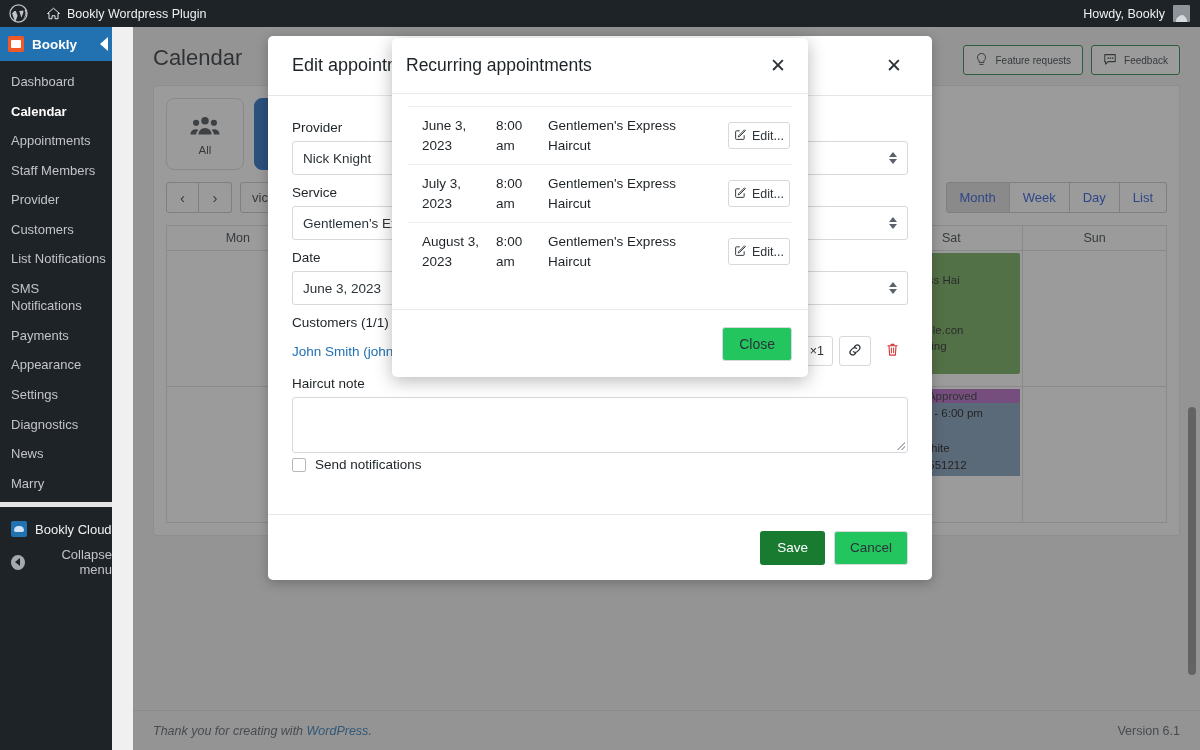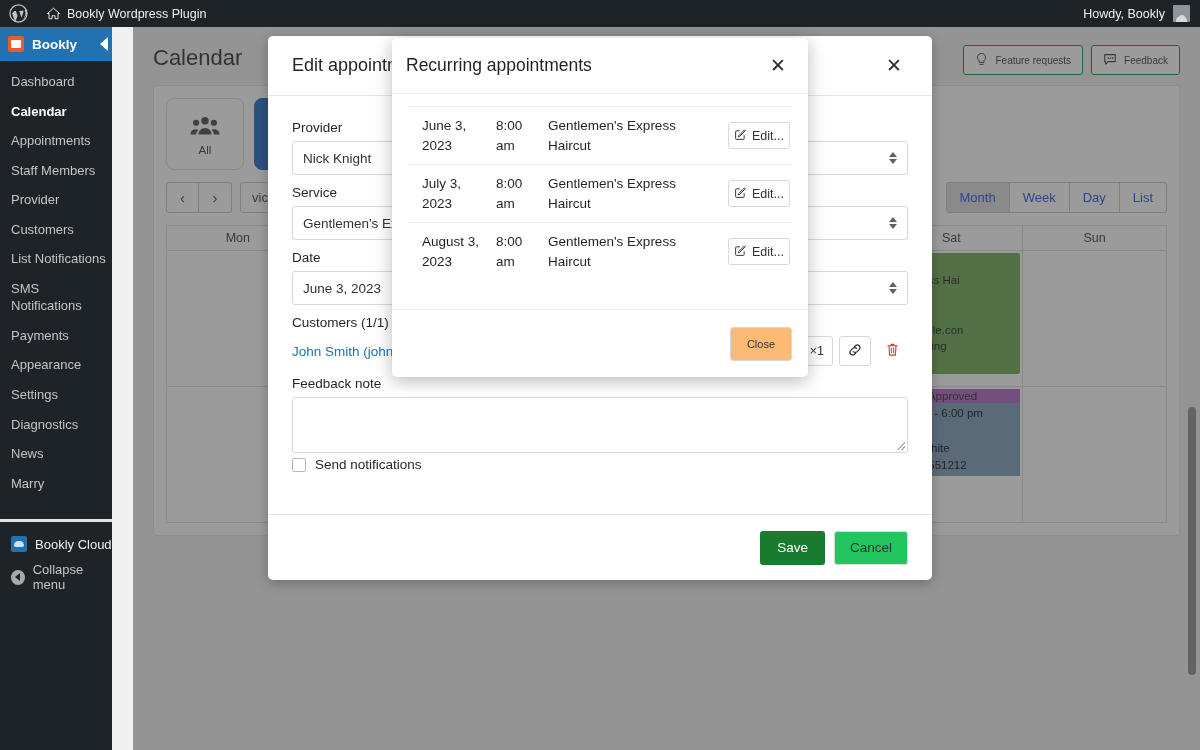--- a/index.html
+++ b/index.html
@@ -51,21 +51,21 @@
   .sb-head .caret {
     position:absolute; right: 4px; top: 50%; transform: translateY(-50%);
     width:0;height:0;border-top:7px solid transparent;border-bottom:7px solid transparent;border-right:8px solid #fff;
   }
   .sb-list { padding: 6px 0 0 0; }
   .sb-item {
     display:block; color: #c3c4c7; font-size: 13px;
     padding: 6px 0 6px 11px; line-height: 1.35; text-decoration:none;
   }
   .sb-item.active { color: #fff; font-weight: 700; }
-  .sb-bottom { border-top: 3px solid #e5e5e5; margin-top: 21px; padding-top: 9px; }
+  .sb-bottom { border-top: 5px solid #e5e5e5; margin-top: 4px; padding-top: 9px; text-align: right; }
   .sb-row {
     display:flex; align-items:center; gap: 8px; padding: 5px 0 5px 11px;
     color: #f0f0f1; font-size: 13px;
   }
   .sb-row.dim { color:#c3c4c7; }
   .cloud-ic { width:16px;height:16px;background:#2271b1;border-radius:2px; display:flex;align-items:center;justify-content:center; }
   .cloud-ic span { display:block;width:10px;height:6px;background:#cfe3f5;border-radius:5px 5px 2px 2px; }
   .collapse-ic {
     width:15px;height:15px;border-radius:50%;background:#a7aaad;
     display:flex;align-items:center;justify-content:center;
@@ -248,22 +248,22 @@
   .edit-btn {
     display:inline-flex; align-items:center; gap:5px;
     border:1px solid #d5d8dc; border-radius:3px; background:#fff;
     height:27px; padding: 0 5px; font-size:12.5px; color:#2c3338; cursor:pointer;
   }
   .modal-rec .r-foot {
     height: 68px; border-top:1px solid #eaeaea; display:flex; align-items:center;
     justify-content:flex-end; padding: 0 16px;
   }
   .btn-close-modal {
-    background:#fdba74; border:1px solid #d5d8dc; border-radius:3px;
-    height:34px; padding: 0 16px; font-size:11px; color:#2c3338; cursor:pointer;
+    background:#22c55e; border:1px solid #d5d8dc; border-radius:3px;
+    height:34px; padding: 0 16px; font-size:14px; color:#2c3338; cursor:pointer;
   }
 </style>
 </head>
 <body>
 
 <div id="root">
 
   <div class="adminbar">
     <div class="ab-left">
       <div class="ab-item wp-logo">
@@ -507,20 +507,26 @@
               </div>
             </div>
             <div class="cal-cell"></div>
           </div>
         </div>
       </div>
     </div>
 
     <div class="vscroll"></div>
 
+    <div class="footer">
+      <div>
+        <span>Thank you for creating with </span><a>WordPress</a><span>.</span>
+      </div>
+      <div class="ver">Version 6.1</div>
+    </div>
   </div>
 
   <div class="dim-overlay"></div>
 
   <div class="modal-edit">
     <div class="m-head">
       <div class="m-title">Edit appointme</div>
       <button class="m-close">✕</button>
     </div>
     <div class="m-body">
@@ -575,21 +581,21 @@
         <span class="mini-btn danger">
           <span>
             <svg width="13" height="15" viewBox="0 0 14 16" aria-hidden="true">
               <path d="M2 4h10M5.5 4V2.5h3V4M3.2 4l.7 10h6.2l.7-10" fill="none" stroke="#d63638" stroke-width="1.2" stroke-linecap="round" stroke-linejoin="round"></path>
               <path d="M5.8 6.5v5M8.2 6.5v5" stroke="#d63638" stroke-width="1.1" stroke-linecap="round"></path>
             </svg>
           </span>
         </span>
       </div>
 
-      <div class="fld-label">Feedback note</div>
+      <div class="fld-label">Haircut note</div>
       <div class="note-area">
         <span class="grip"></span>
       </div>
 
       <div class="chk-row">
         <span class="chkbox"></span>
         <span>Send notifications</span>
       </div>
     </div>
     <div class="m-foot">

